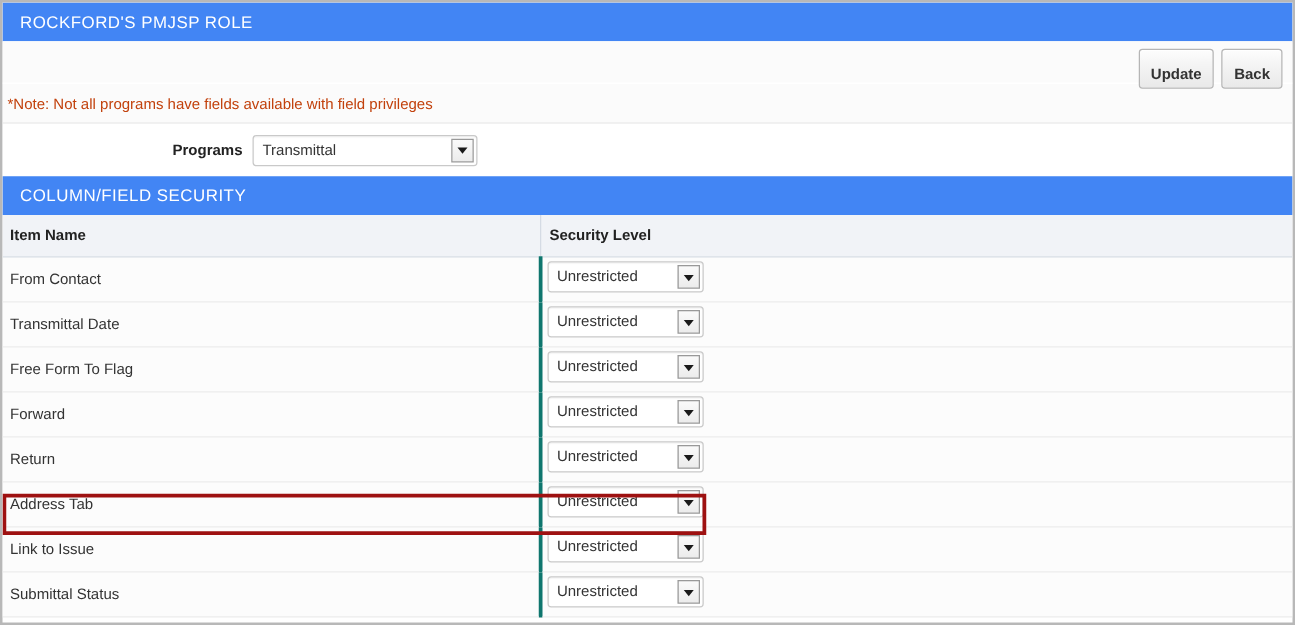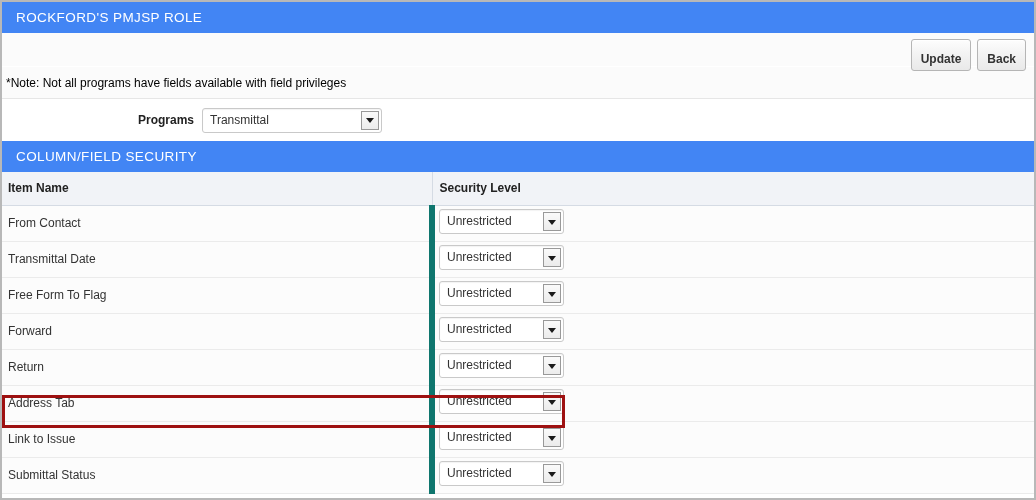--- a/index.html
+++ b/index.html
@@ -76,21 +76,21 @@
     height: 32px;
     background: #fbfbfb;
     border-bottom: 1px solid #e6e6e6;
     box-sizing: border-box;
     padding-left: 4px;
     display: flex;
     align-items: center;
   }
   .note-text {
     font-size: 12px;
-    color: #000000;
+    color: #c2410c;
   }
 
   
   .programs-row {
     height: 42px;
     background: #ffffff;
     display: flex;
     align-items: center;
     box-sizing: border-box;
   }
@@ -174,21 +174,21 @@
   .tbl td {
     background: #fcfcfc;
     height: 36px;
     font-size: 12px;
     color: #333333;
     padding: 0 0 0 6px;
     border-bottom: 1px solid #ebebeb;
     box-sizing: border-box;
     vertical-align: middle;
   }
-  .tbl td.col-item { border-right: 6px solid #0f766e; }
+  .tbl td.col-item { border-right: 3px solid #0f766e; }
   .tbl td.col-sec { padding-left: 4px; }
 
   
   #highlight-box {
     position: absolute;
     left: 0px;
     top: 393px;
     width: 563px;
     height: 33px;
     border: 3px solid #9e1111;

